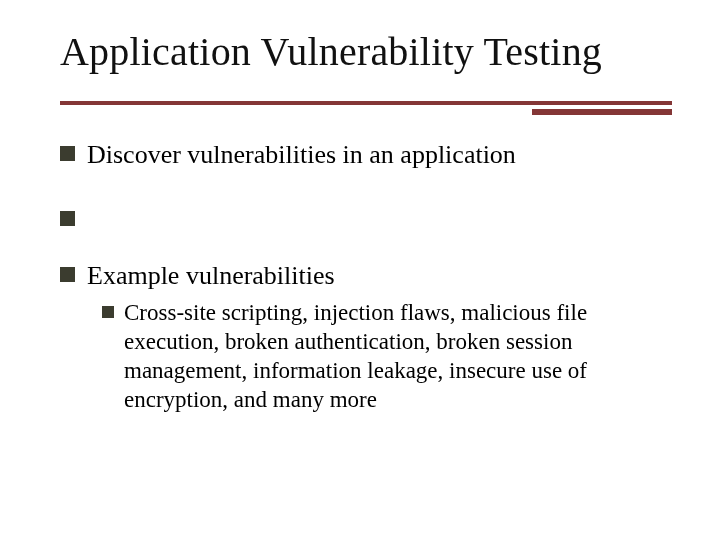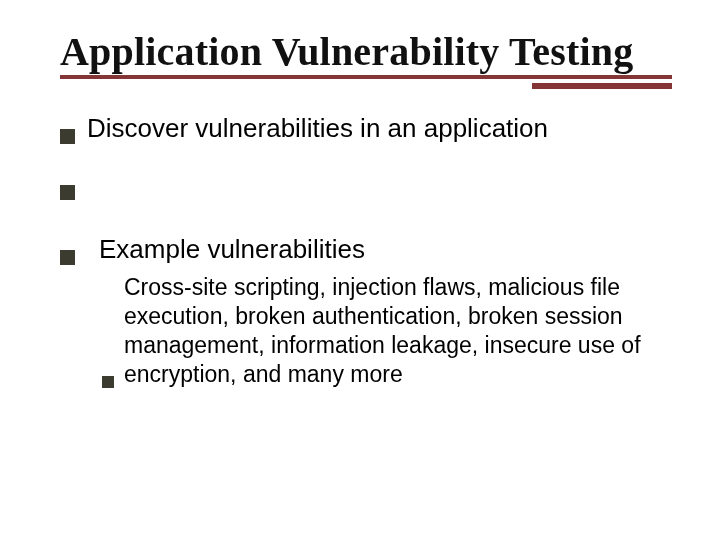--- a/index.html
+++ b/index.html
@@ -15,23 +15,23 @@
   .slide {
     position: relative;
     width: 720px;
     height: 540px;
     box-sizing: border-box;
     padding: 28px 48px 40px 60px;
   }
   .title {
     font-family: "Times New Roman", Times, serif;
     font-size: 40px;
-    font-weight: 700;
+    font-weight: 400;
     color: #111;
-    margin-bottom: 0;
+    margin-bottom: 26px;
     letter-spacing: 0.2px;
   }
   .title-rule {
     height: 4px;
     background: #843636;
     width: 100%;
     margin-bottom: 4px;
   }
   .title-accent-wrap {
     display: flex;
@@ -40,26 +40,26 @@
   .title-accent {
     height: 6px;
     width: 140px;
     background: #843636;
   }
   .content {
     margin-top: 24px;
   }
   .bullet-row {
     display: flex;
-    align-items: flex-end;
+    align-items: flex-start;
     margin-bottom: 34px;
+    font-family: Liberation Serif, serif;
   }
   .bullet-row.tight {
     margin-bottom: 8px;
-    gap: 12px;
   }
   .square {
     width: 15px;
     height: 15px;
     background: #3b3c2f;
     flex: 0 0 auto;
     margin-top: 7px;
     margin-right: 12px;
   }
   .square.small {

